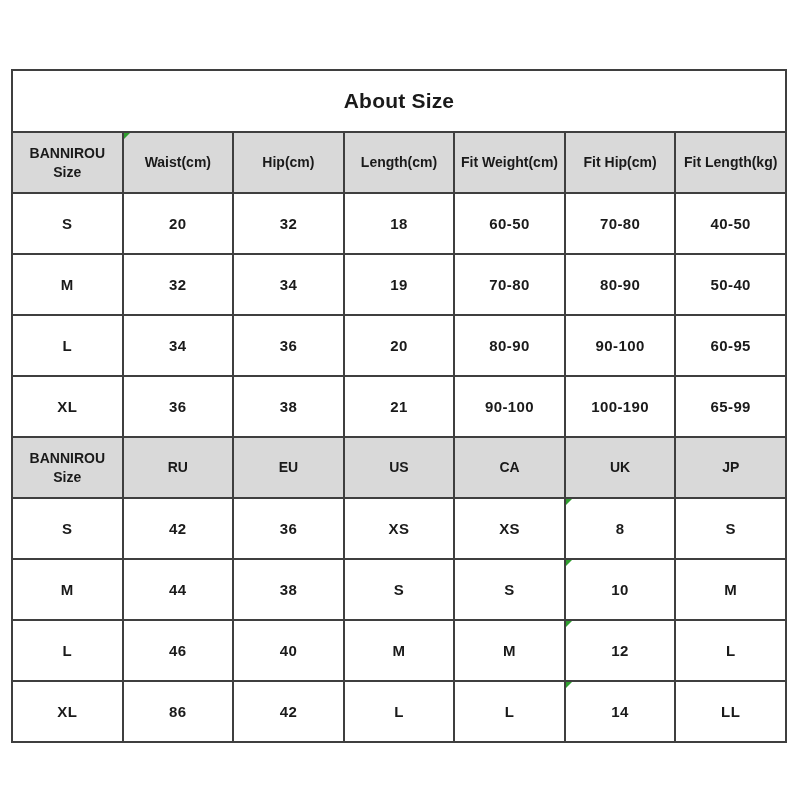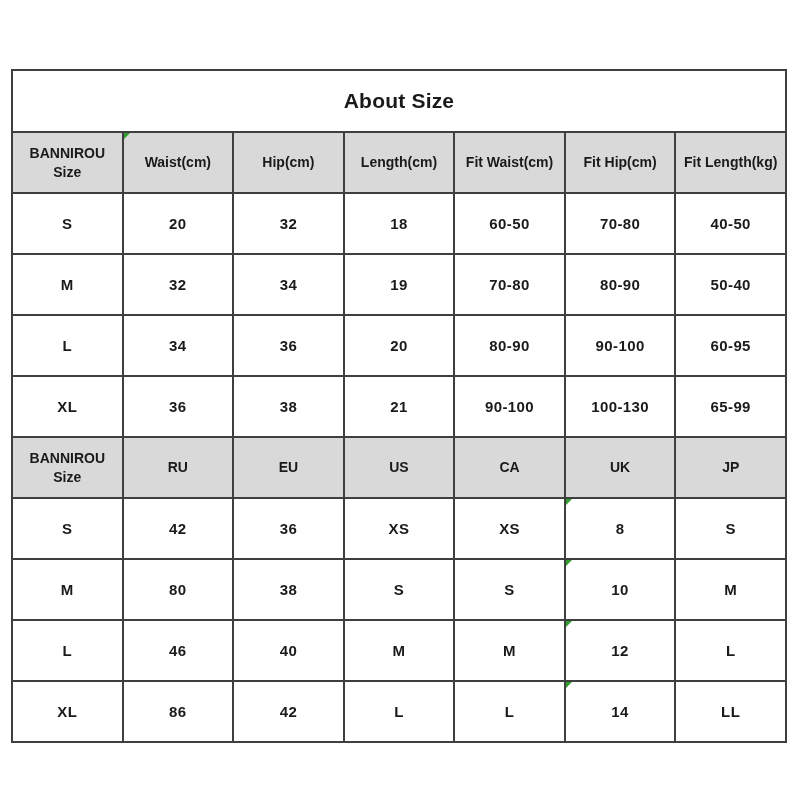--- a/index.html
+++ b/index.html
@@ -67,21 +67,21 @@
   <table class="size-table">
     <tbody id="tbody">
         <tr>
           <td colspan="7" class="title-cell">About Size</td>
         </tr>
         <tr>
           <td class="header-cell">BANNIROU Size</td>
           <td class="header-cell">Waist(cm)<span class="marker"></span></td>
           <td class="header-cell">Hip(cm)</td>
           <td class="header-cell">Length(cm)</td>
-          <td class="header-cell">Fit Waist(cm)</td>
+          <td class="header-cell">Fit Weight(cm)</td>
           <td class="header-cell">Fit Hip(cm)</td>
           <td class="header-cell">Fit Length(kg)</td>
         </tr>
         <tr>
           <td class="cell">S</td>
           <td class="cell">20</td>
           <td class="cell">32</td>
           <td class="cell">18</td>
           <td class="cell">60-50</td>
           <td class="cell">70-80</td>
@@ -104,21 +104,21 @@
           <td class="cell">80-90</td>
           <td class="cell">90-100</td>
           <td class="cell">60-95</td>
         </tr>
         <tr>
           <td class="cell">XL</td>
           <td class="cell">36</td>
           <td class="cell">38</td>
           <td class="cell">21</td>
           <td class="cell">90-100</td>
-          <td class="cell">100-130</td>
+          <td class="cell">100-190</td>
           <td class="cell">65-99</td>
         </tr>
         <tr>
           <td class="header-cell">BANNIROU Size</td>
           <td class="header-cell">RU</td>
           <td class="header-cell">EU</td>
           <td class="header-cell">US</td>
           <td class="header-cell">CA</td>
           <td class="header-cell">UK</td>
           <td class="header-cell">JP</td>
@@ -127,21 +127,21 @@
           <td class="cell">S</td>
           <td class="cell">42</td>
           <td class="cell">36</td>
           <td class="cell">XS</td>
           <td class="cell">XS</td>
           <td class="cell">8<span class="marker"></span></td>
           <td class="cell">S</td>
         </tr>
         <tr>
           <td class="cell">M</td>
-          <td class="cell">80</td>
+          <td class="cell">44</td>
           <td class="cell">38</td>
           <td class="cell">S</td>
           <td class="cell">S</td>
           <td class="cell">10<span class="marker"></span></td>
           <td class="cell">M</td>
         </tr>
         <tr>
           <td class="cell">L</td>
           <td class="cell">46</td>
           <td class="cell">40</td>

